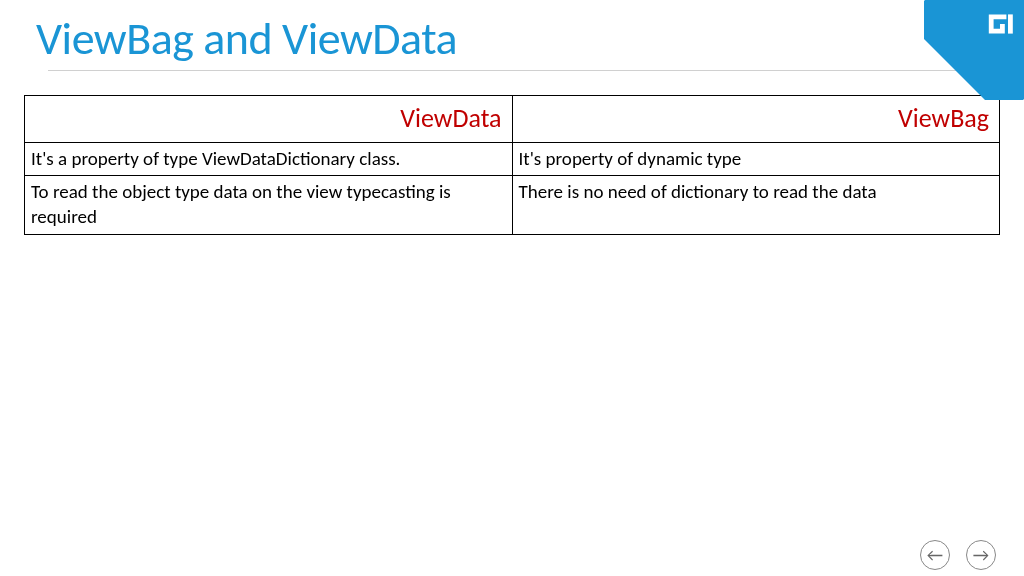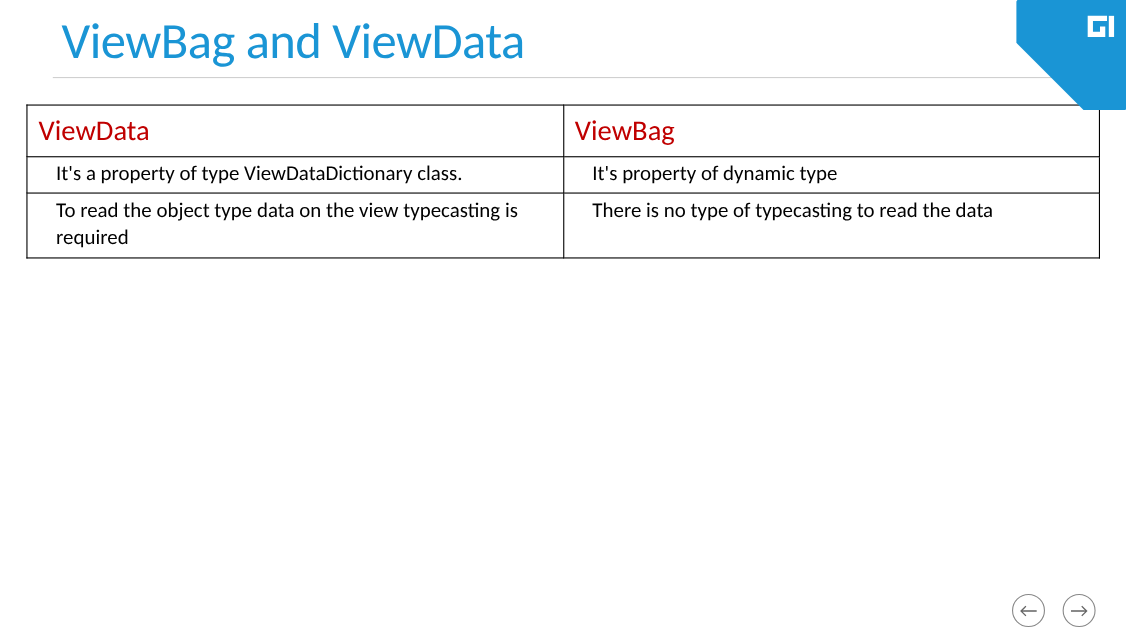--- a/index.html
+++ b/index.html
@@ -36,46 +36,46 @@
       top: 8px;
       right: 8px;
       width: 32px;
       height: 32px;
       z-index: 2;
     }
     .title {
       font-size: 46px;
       font-weight: 300;
       color: #1a95d5;
-      padding: 10px 0 4px 56px;
+      padding: 10px 0 4px 36px;
       letter-spacing: -0.5px;
     }
     .title-underline {
       height: 1px;
       background: #d0d0d0;
       margin: 0 24px 0 48px;
     }
     .table-container {
       padding: 24px 24px 0 24px;
     }
     table {
       width: 100%;
       border-collapse: collapse;
       border: 1.5px solid #000;
     }
     th, td {
       border: 1.5px solid #000;
-      padding: 4px 26px;
+      padding: 4px 6px;
       text-align: left;
       vertical-align: top;
       font-size: 19px;
       line-height: 1.3;
     }
     th {
-      text-align: left;
+      text-align: right;
       font-size: 26px;
       font-weight: 400;
       color: #c00000;
       font-family: Calibri, 'Segoe UI', Arial, sans-serif;
       padding: 6px 10px;
     }
     td {
       width: 50%;
       color: #000;
     }
@@ -122,21 +122,21 @@
         <th>ViewBag</th>
       </tr>
     </thead>
     <tbody>
       <tr>
         <td>It's a property of type ViewDataDictionary class.</td>
         <td>It's property of dynamic type</td>
       </tr>
       <tr>
         <td>To read the object type data on the view typecasting is required</td>
-        <td>There is no type of typecasting to read the data</td>
+        <td>There is no need of dictionary to read the data</td>
       </tr>
     </tbody>
   </table>
 </div>
 
 <div class="nav-buttons">
   <div class="nav-btn">
     <span>←</span>
   </div>
   <div class="nav-btn">

